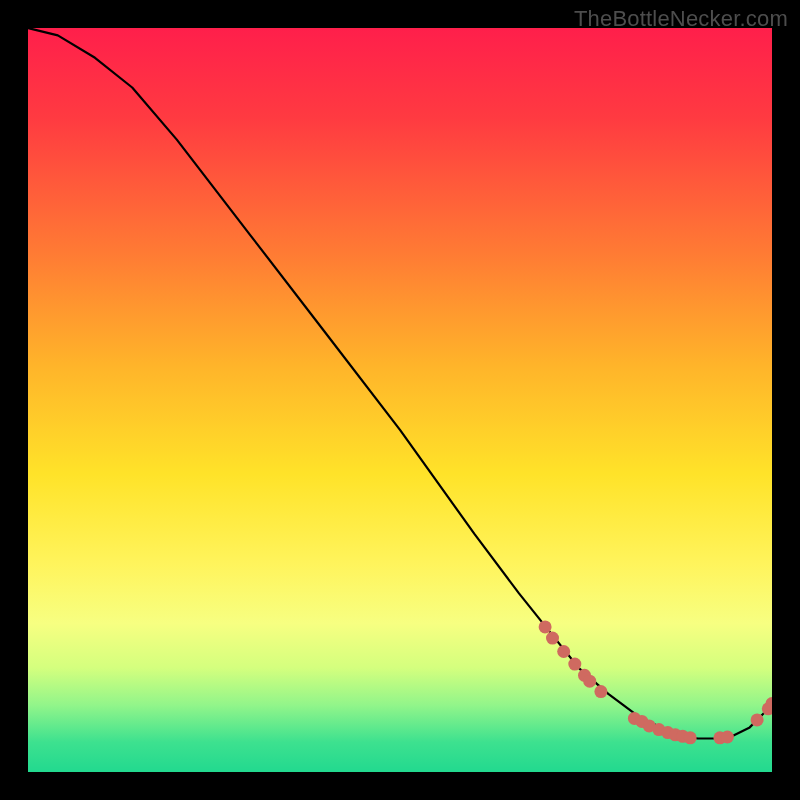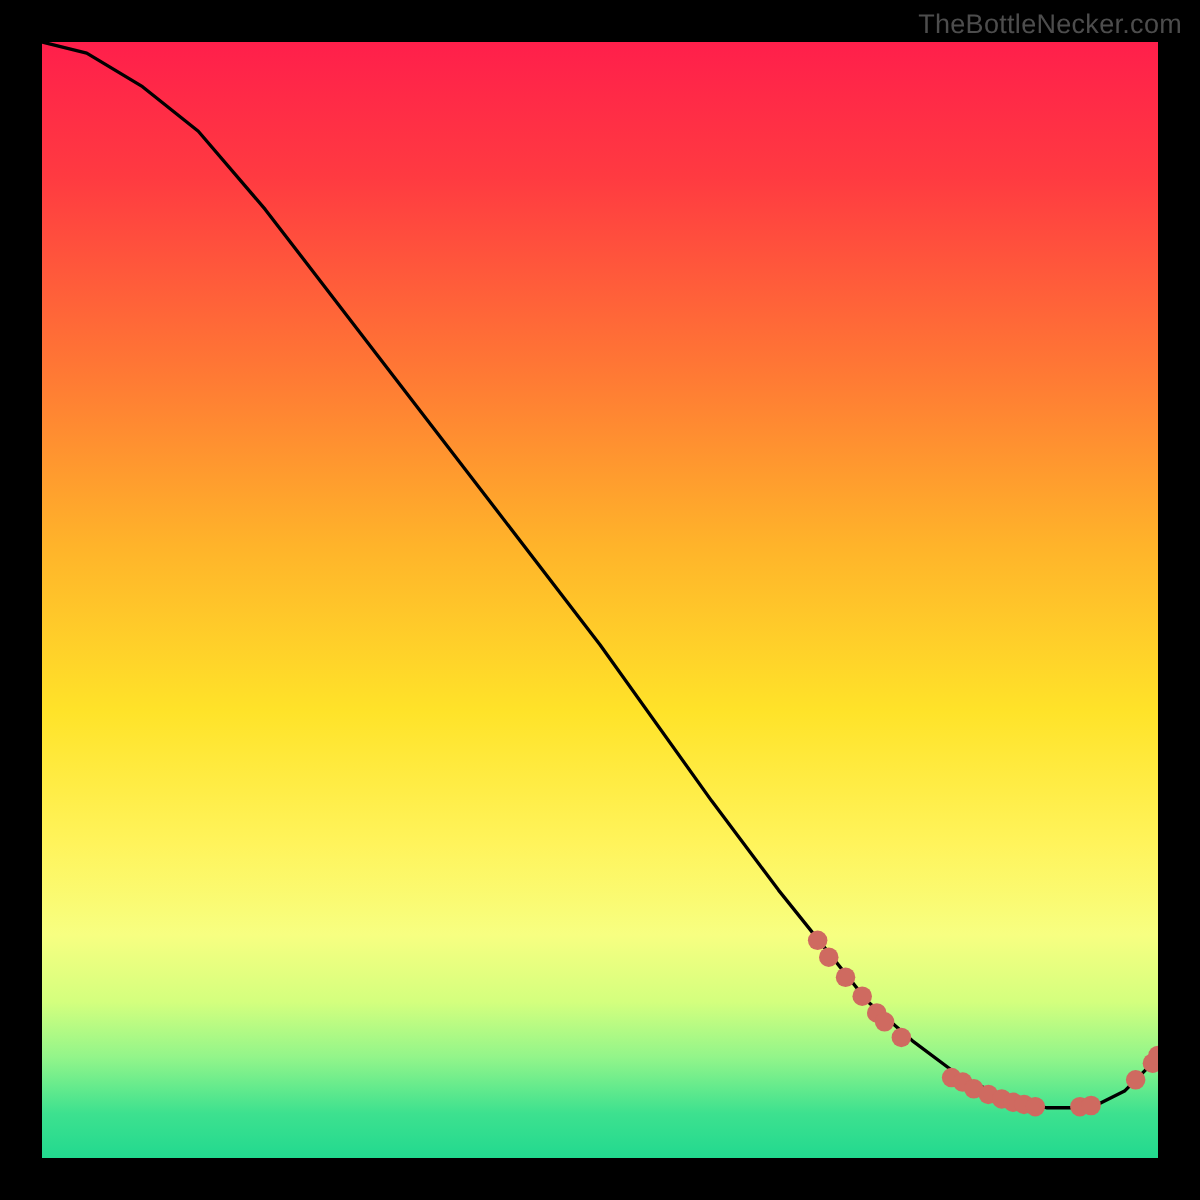--- a/index.html
+++ b/index.html
@@ -15,21 +15,21 @@
     position: relative;
     width: 800px;
     height: 800px;
     background: #000;
   }
   .watermark {
     position: absolute;
     top: 6px;
     right: 12px;
     color: #4d4d4d;
-    font-size: 18px;
+    font-size: 22px;
     letter-spacing: 0.2px;
     z-index: 10;
   }
   .plot {
     position: absolute;
     left: 28px;
     top: 28px;
     width: 744px;
     height: 744px;
   }

